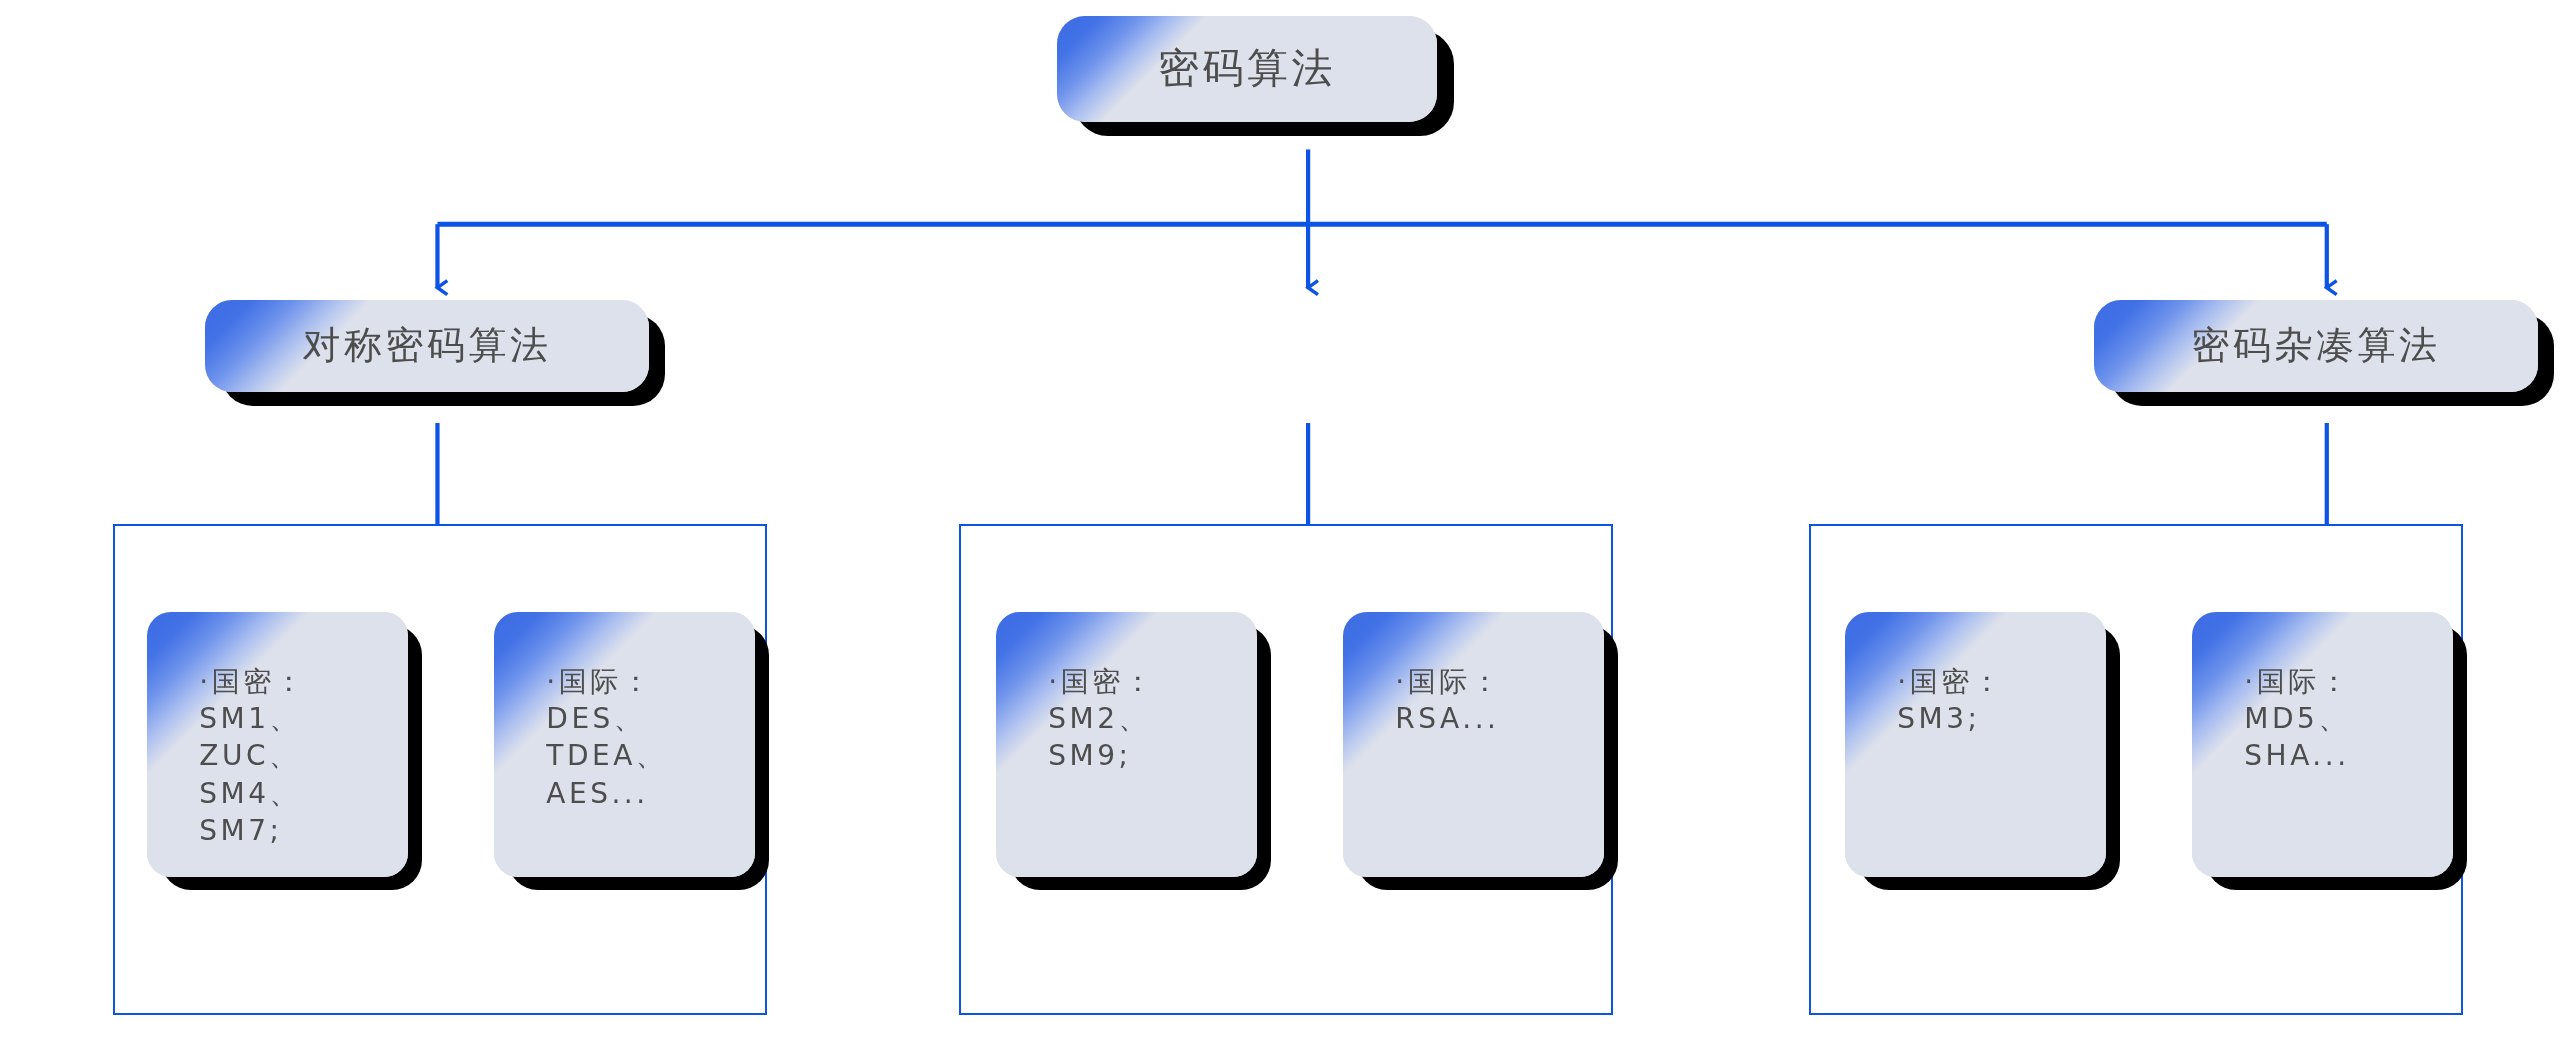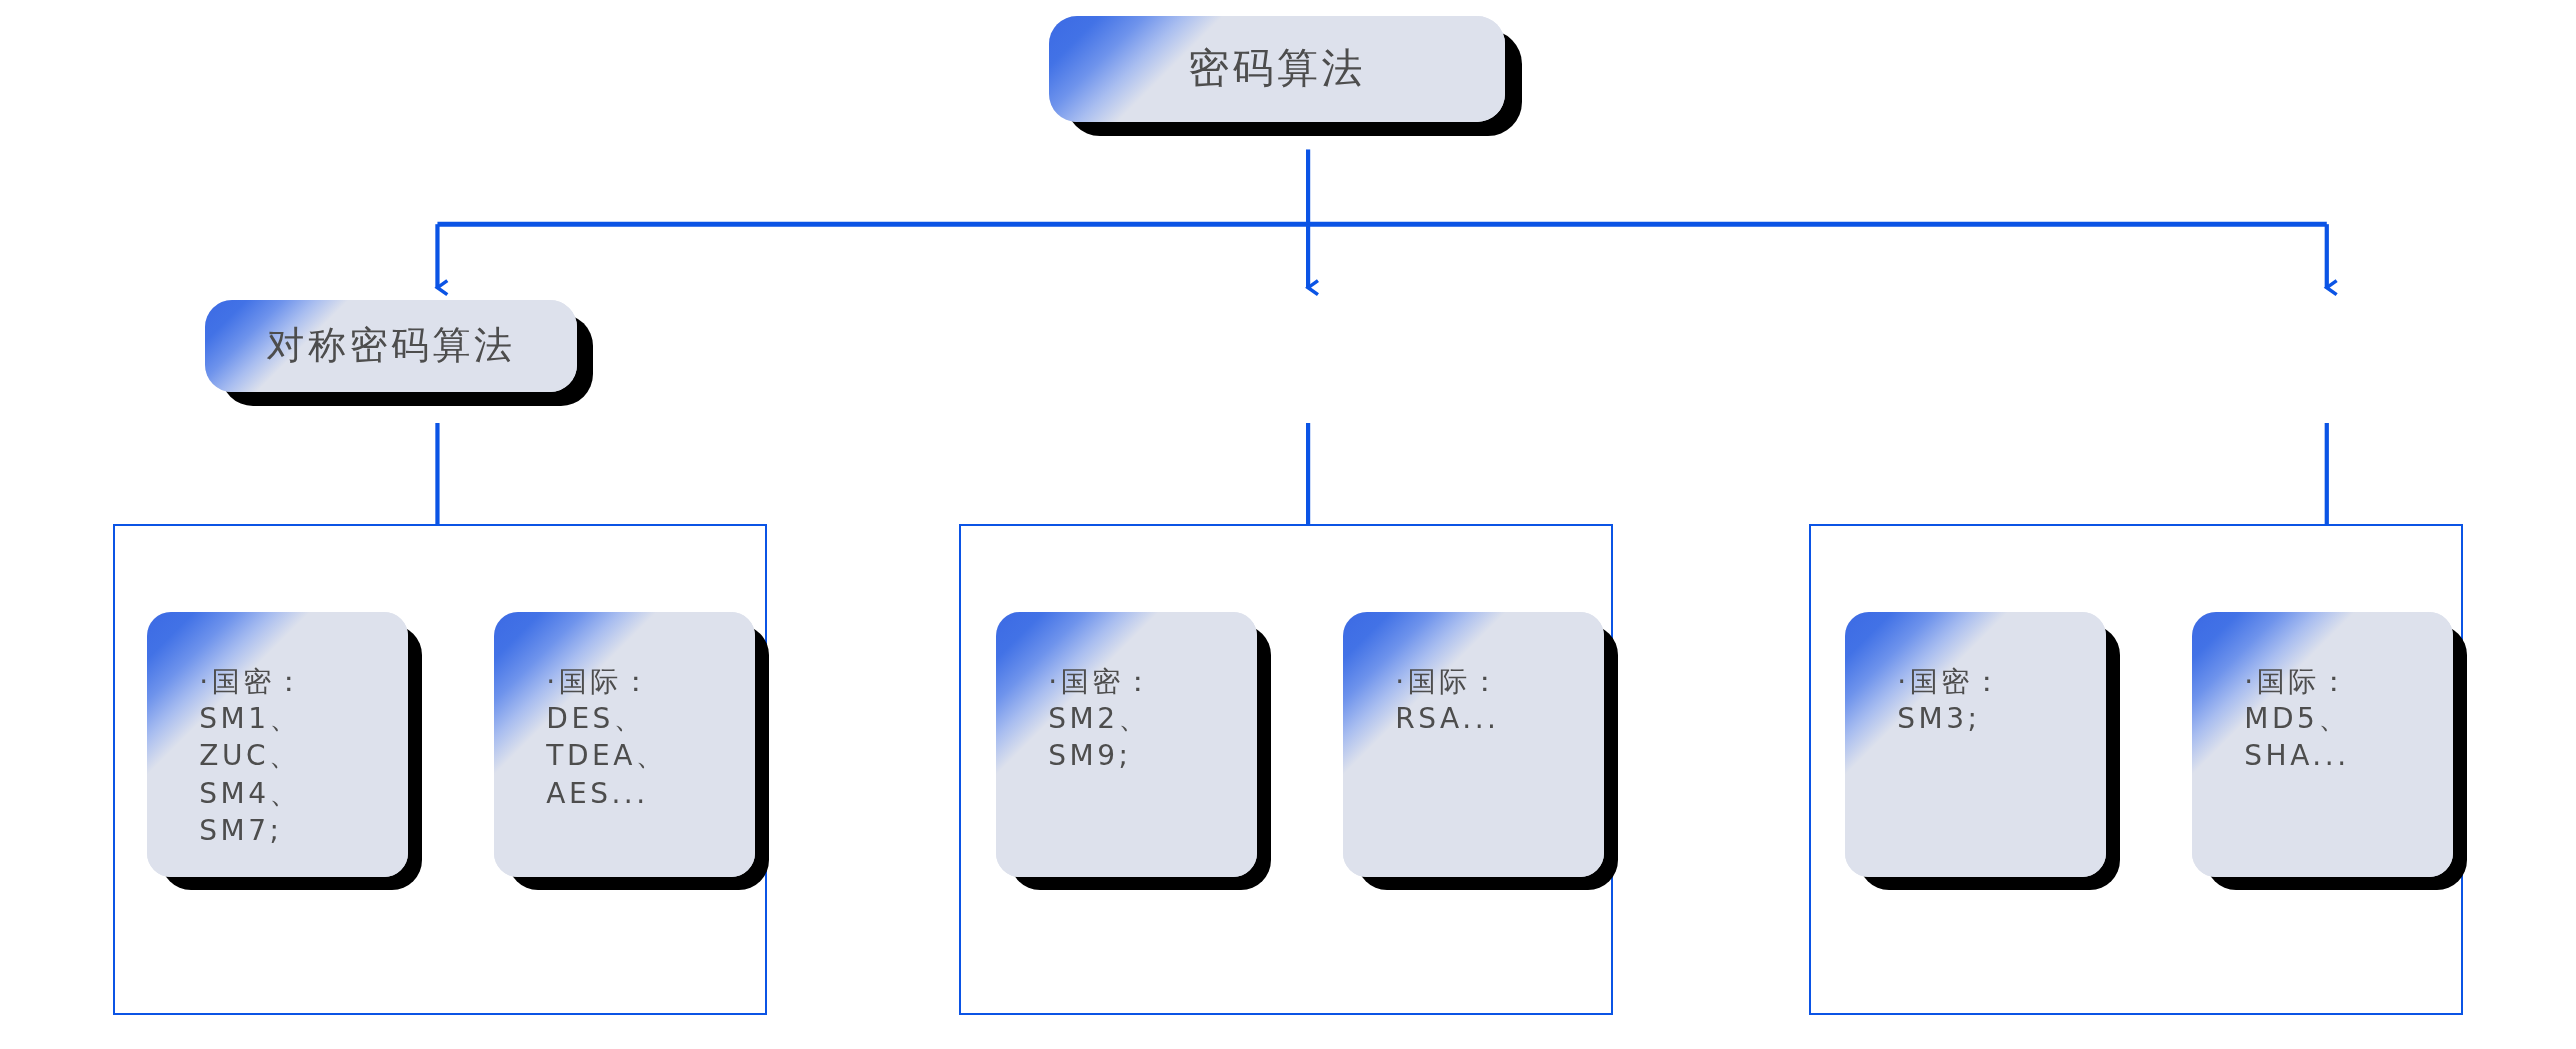--- a/index.html
+++ b/index.html
@@ -75,34 +75,35 @@
   .card .card-text {
     position: relative;
     z-index: 2;
     color: #4d4d4d;
     text-align: center;
     white-space: pre-line;
   }
 
   
   .node-root {
-    width: 456px;
+    width: 380px;
     height: 106px;
+    margin-left: 8px;
   }
   .node-root .card-shadow { left: 17px; top: 14px; border-radius: 34px; }
   .node-root .card-panel  { border-radius: 28px; }
   .node-root .card-text {
     font-size: 41px;
     letter-spacing: 3.5px;
     line-height: 1.1;
   }
 
   
   .node-cat {
-    width: 372px;
+    width: 444px;
     height: 92px;
   }
   .node-cat .card-shadow { left: 15.5px; top: 14px; border-radius: 32px; }
   .node-cat .card-panel  { border-radius: 27px; }
   .node-cat .card-text {
     font-size: 38px;
     letter-spacing: 3.5px;
     line-height: 1.1;
   }
 
@@ -174,20 +175,27 @@
 
   <div class="card node-cat" style="left:205px; top:300px;">
     <div class="card-shadow"></div>
     <div class="card-panel">
       <div class="corner-gradient"></div>
       <div class="card-text">对称密码算法</div>
     </div>
   </div>
 
 
+  <div class="card node-cat" style="left:2094px; top:300px;">
+    <div class="card-shadow"></div>
+    <div class="card-panel">
+      <div class="corner-gradient"></div>
+      <div class="card-text">密码杂凑算法</div>
+    </div>
+  </div>
 
   <div class="card node-leaf" style="left:147px; top:612px;">
     <div class="card-shadow"></div>
     <div class="card-panel">
       <div class="corner-gradient"></div>
       <div class="card-text">·国密：
 SM1、
 ZUC、
 SM4、
 SM7;</div>

